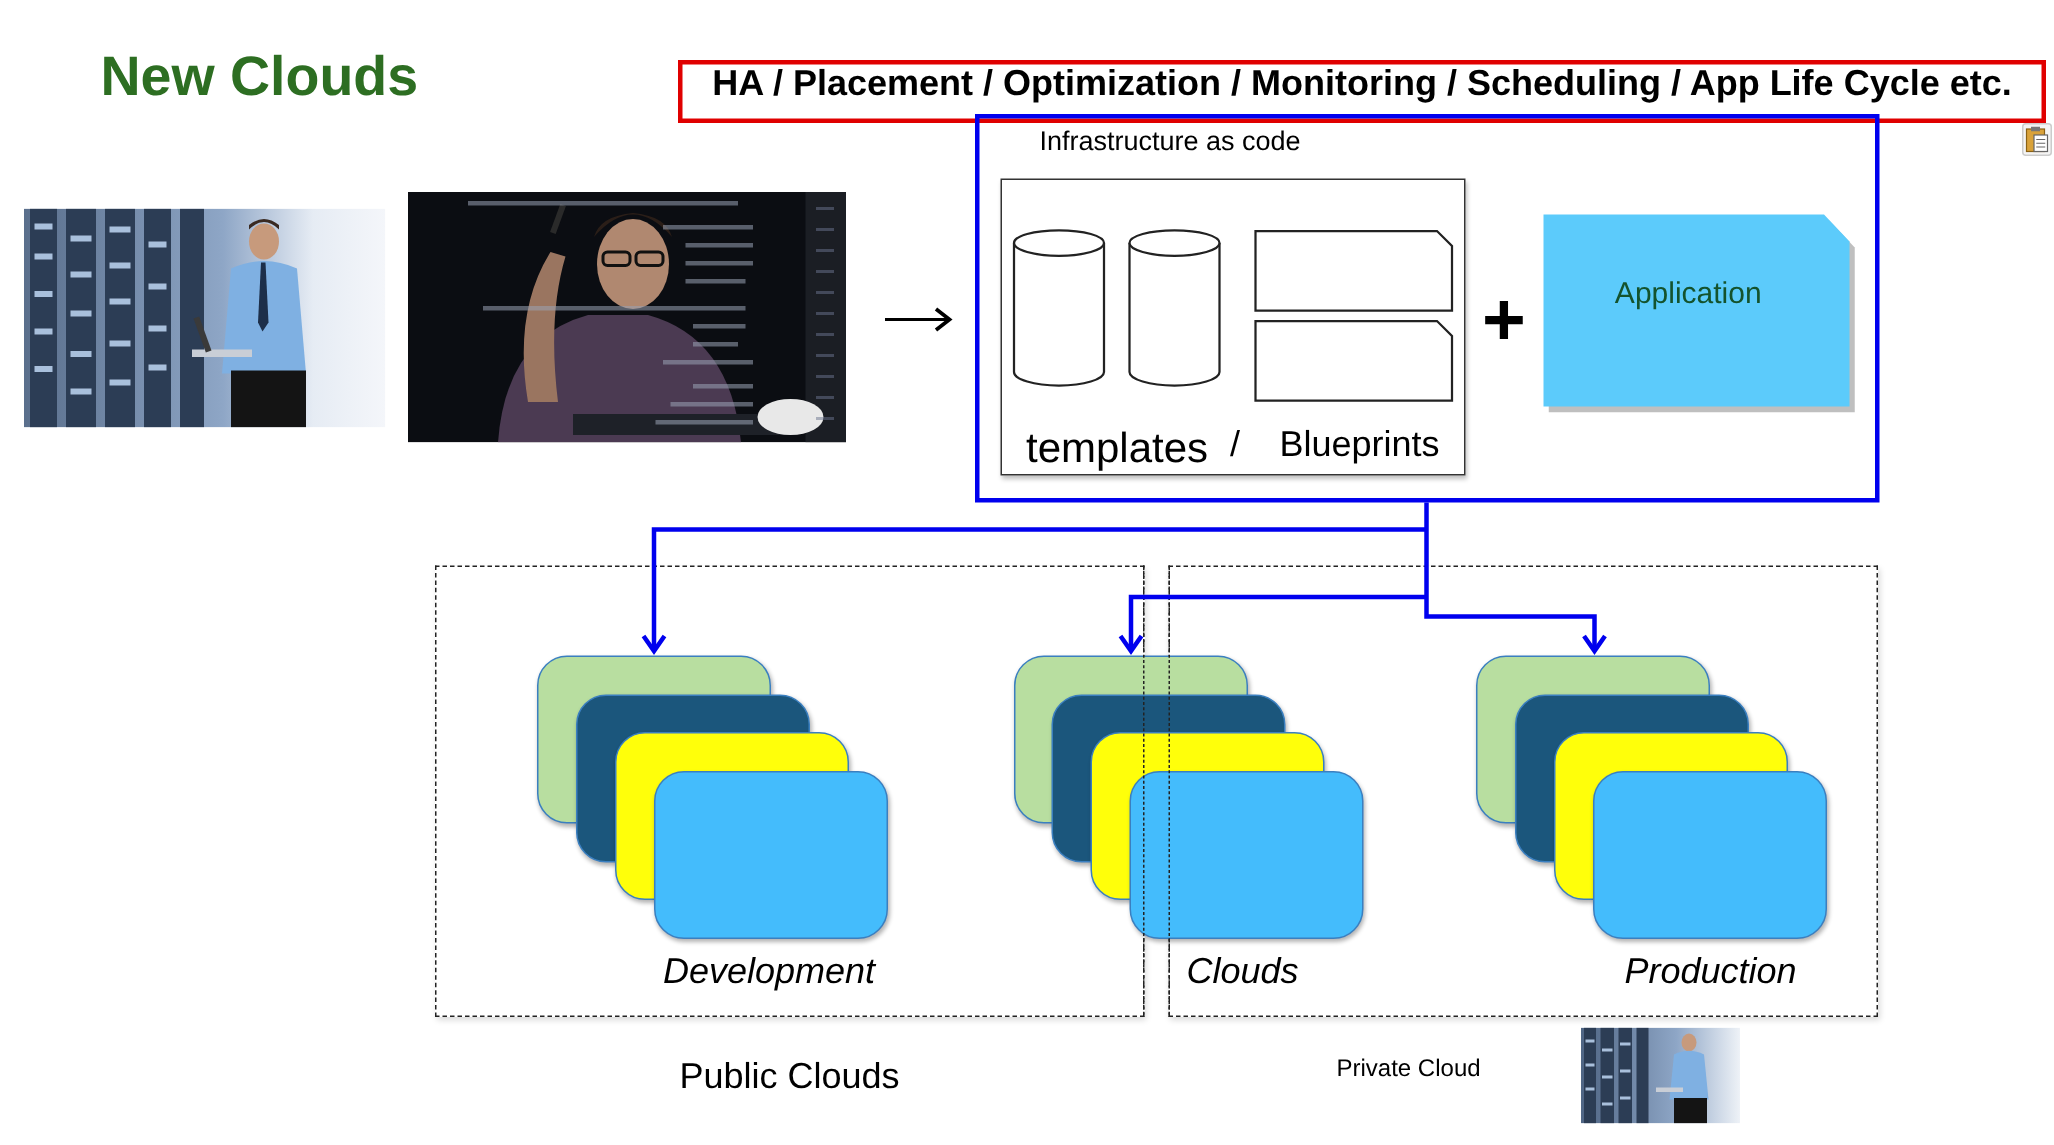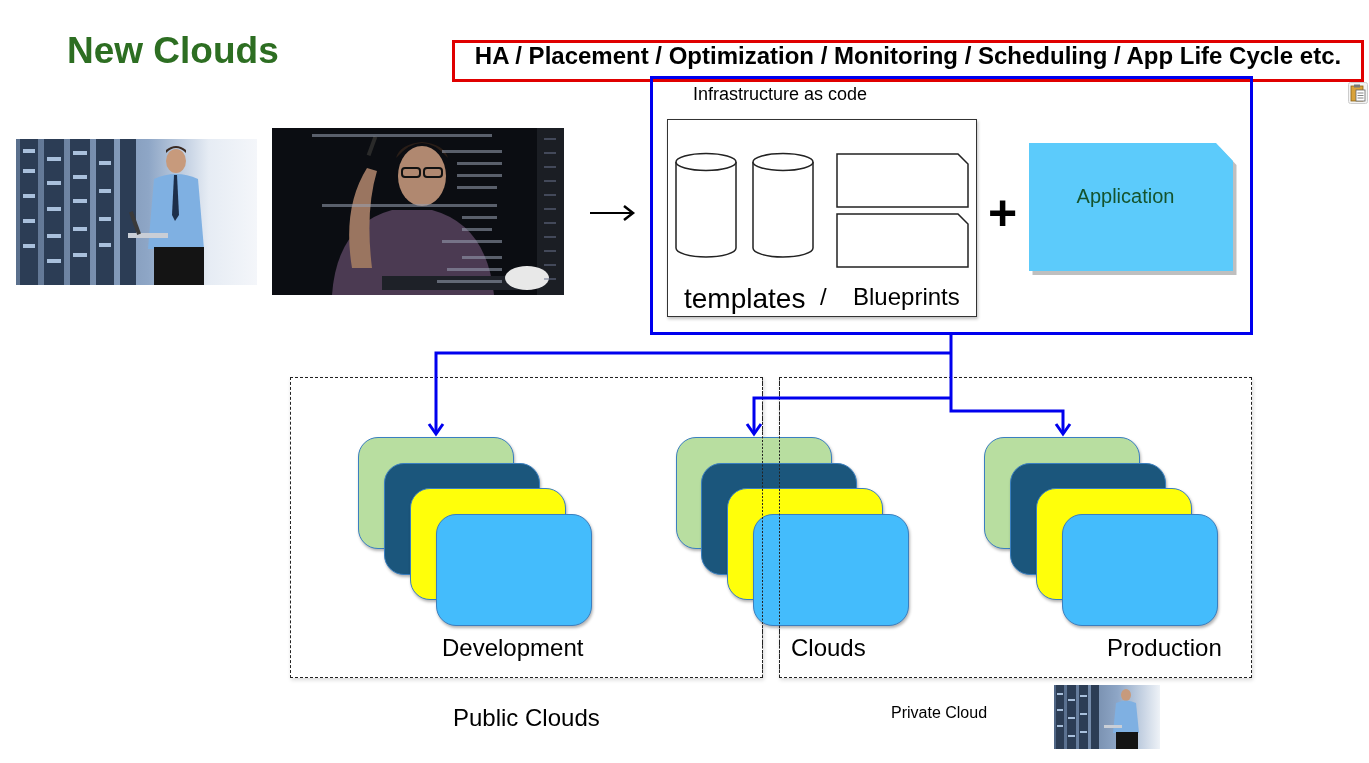--- a/index.html
+++ b/index.html
@@ -21,24 +21,24 @@
              background:#fff; box-shadow:1px 2px 3px rgba(0,0,0,0.25); }
   .tpl-label { left:684px; top:283px; font-size:28px; }
   .slash-label { left:820px; top:283px; font-size:24px; }
   .bp-label { left:853px; top:283px; font-size:24px; }
   .plus { left:988px; top:188px; font-size:50px; font-weight:bold; line-height:50px; }
   .app-code { left:1028px; top:141px; width:207px; height:130px; }
   .app-code-text { left:1028px; top:181px; width:195px; text-align:center; font-size:20px; color:#14532d; line-height:31px; }
   .region { border:1px dashed #222; box-sizing:border-box; box-shadow:1px 2px 4px rgba(0,0,0,0.15); }
   .region-public { left:290px; top:377px; width:473px; height:301px; }
   .region-private { left:779px; top:377px; width:473px; height:301px; }
-  .env-label { font-size:24px; }
+  .env-label { font-size:24px;font-style:italic; }
   .lbl-dev { left:442px; top:634px; }
   .lbl-stg { left:791px; top:634px; }
-  .lbl-prod { left:1083px; top:634px;margin-left:24px; }
+  .lbl-prod { left:1083px; top:634px; }
   .lbl-public { left:453px; top:704px; font-size:24px; }
   .lbl-private { left:891px; top:704px; font-size:16px; }
   .card { position:absolute; width:156px; height:112px; border-radius:20px; border:1.5px solid #3a7fc0;
           box-sizing:border-box; box-shadow:1px 2px 3px rgba(0,0,0,0.3); }
   .c-green { background:#b8dea0; }
   .c-navy { background:#1b567c; }
   .c-yellow { background:#ffff0a; }
   .c-blue { background:#44bcfc; }
   svg.overlay { position:absolute; left:0; top:0; width:1369px; height:763px; pointer-events:none; }
 </style>

